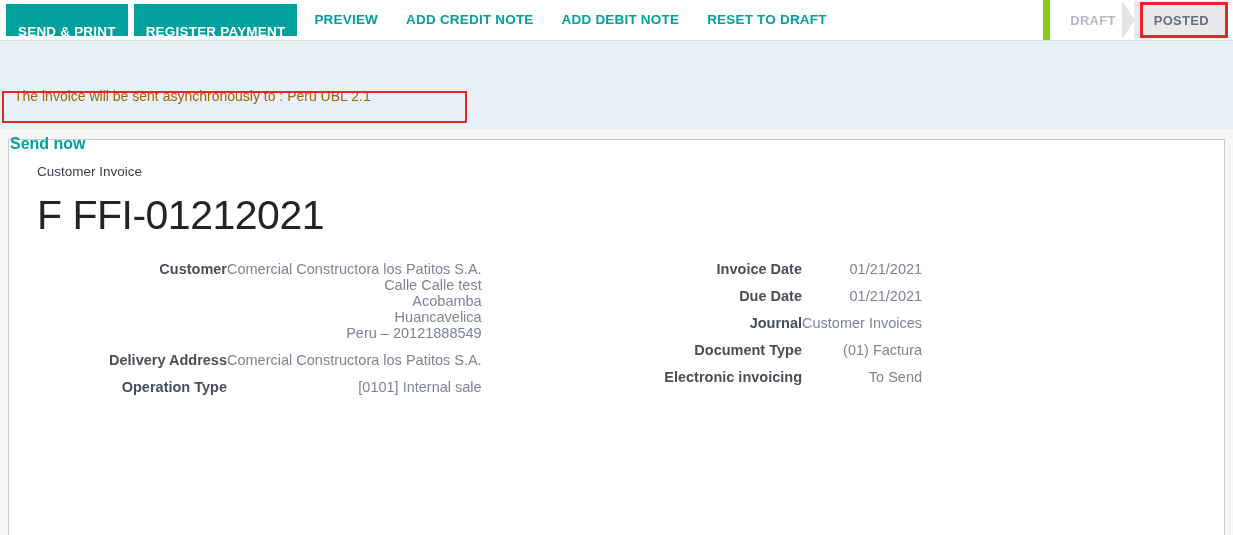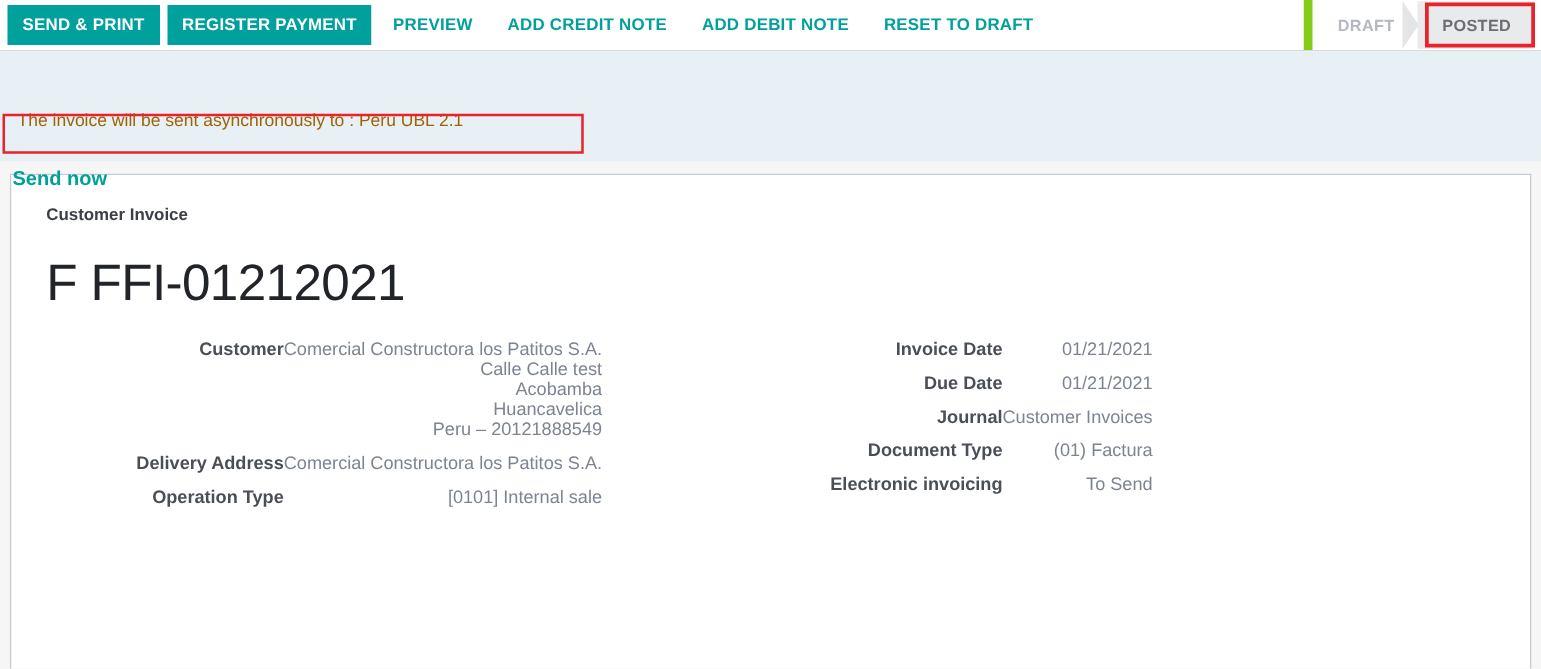--- a/index.html
+++ b/index.html
@@ -30,21 +30,21 @@
   .btn-primary {
     background: #00A09D;
     color: #ffffff;
     border: none;
     font-family: "Liberation Sans", sans-serif;
     font-size: 13.5px;
     font-weight: bold;
     letter-spacing: .2px;
     text-transform: uppercase;
     height: 32px;
-    padding: 0 12px;
+    padding: 12px 12px;
     cursor: pointer;
     line-height: 32px;
     white-space: nowrap;
   }
   .btn-link {
     background: transparent;
     color: #00A09D;
     border: none;
     font-family: "Liberation Sans", sans-serif;
     font-size: 13.5px;
@@ -143,23 +143,23 @@
   .sheet {
     background: #ffffff;
     border: 1px solid #c8ccd2;
     border-bottom: none;
     height: 100%;
     padding: 24px 22px 0 22px;
     box-shadow: 0 1px 2px rgba(0,0,0,.03);
   }
   .sheet-subtitle {
     font-size: 13.5px;
-    font-weight: bold;
+    font-weight: normal;
     color: #3c3f45;
-    margin: 0 0 24px 6px;
+    margin: 0 0 13px 6px;
   }
   .sheet-title {
     font-size: 41px;
     font-weight: normal;
     color: #212529;
     margin: 0 0 22px 6px;
     letter-spacing: -.5px;
     line-height: 1.15;
   }
 

